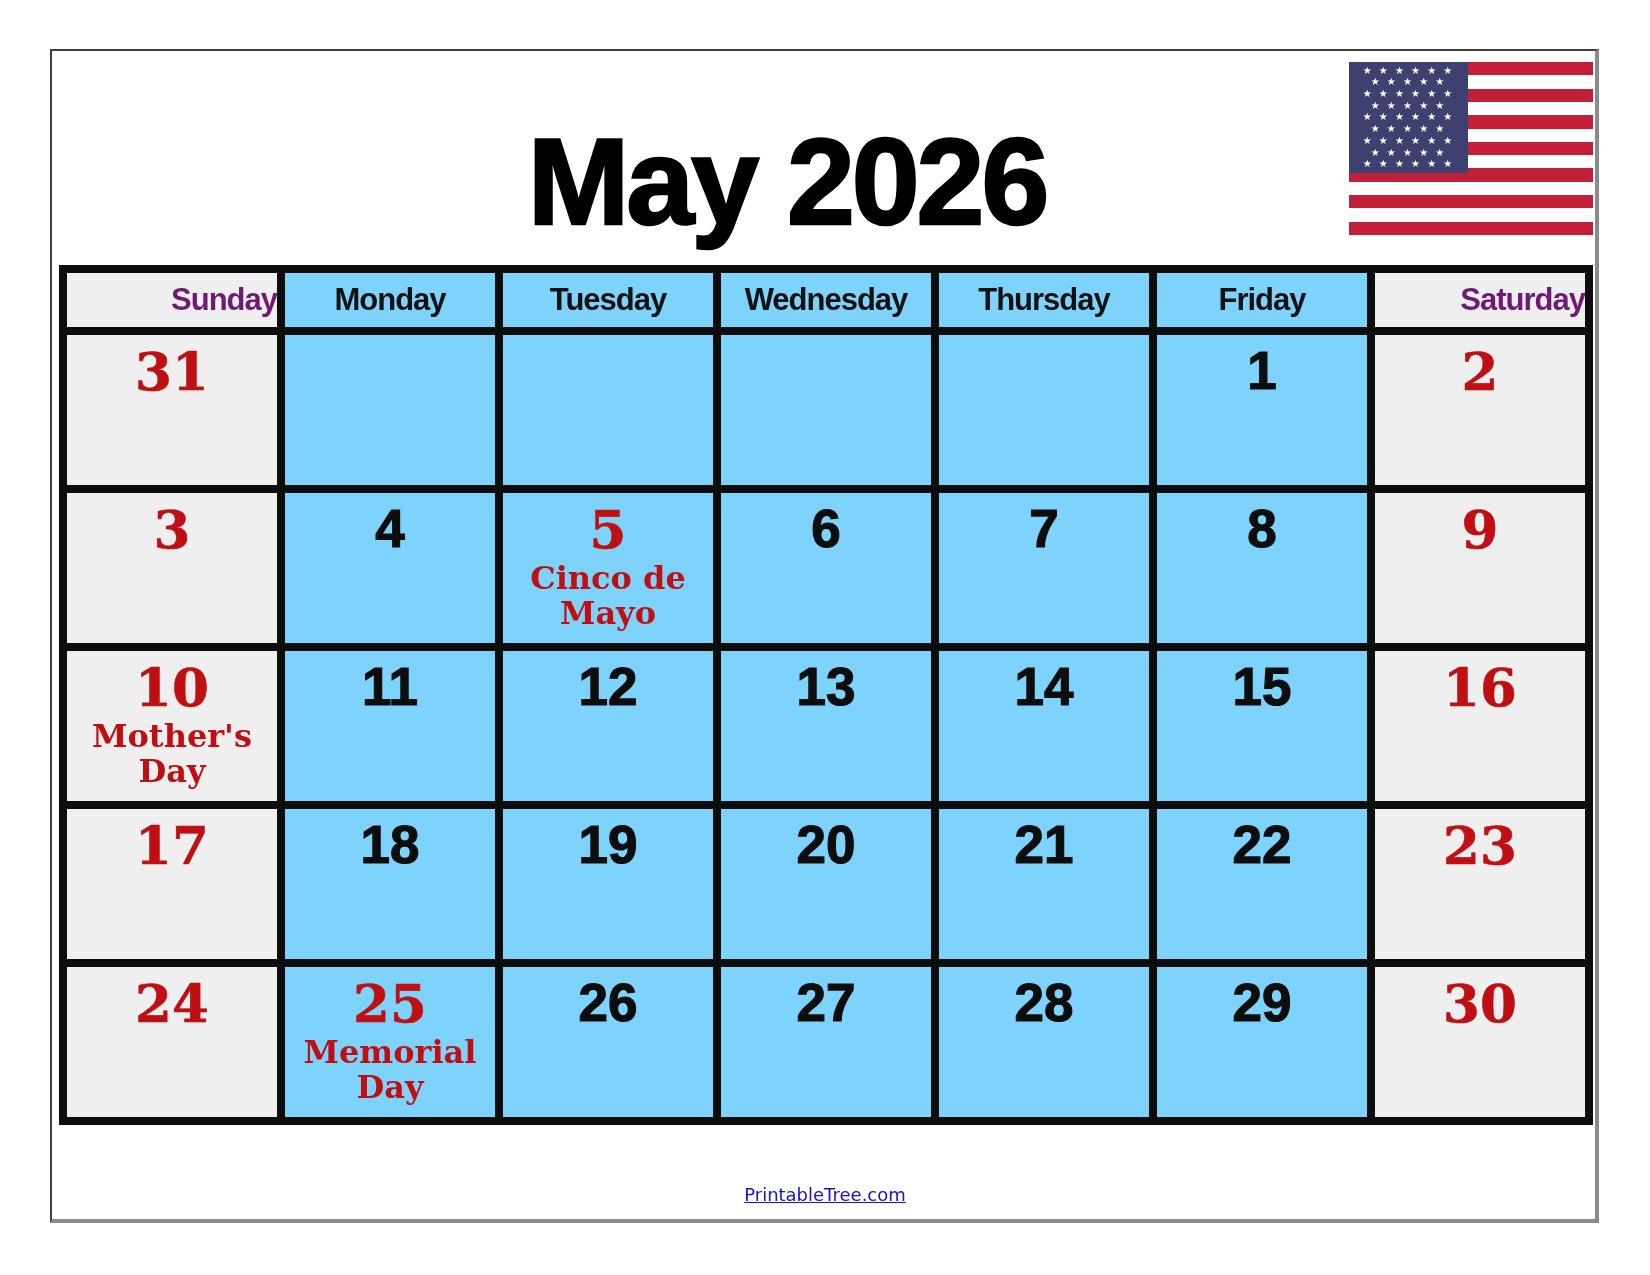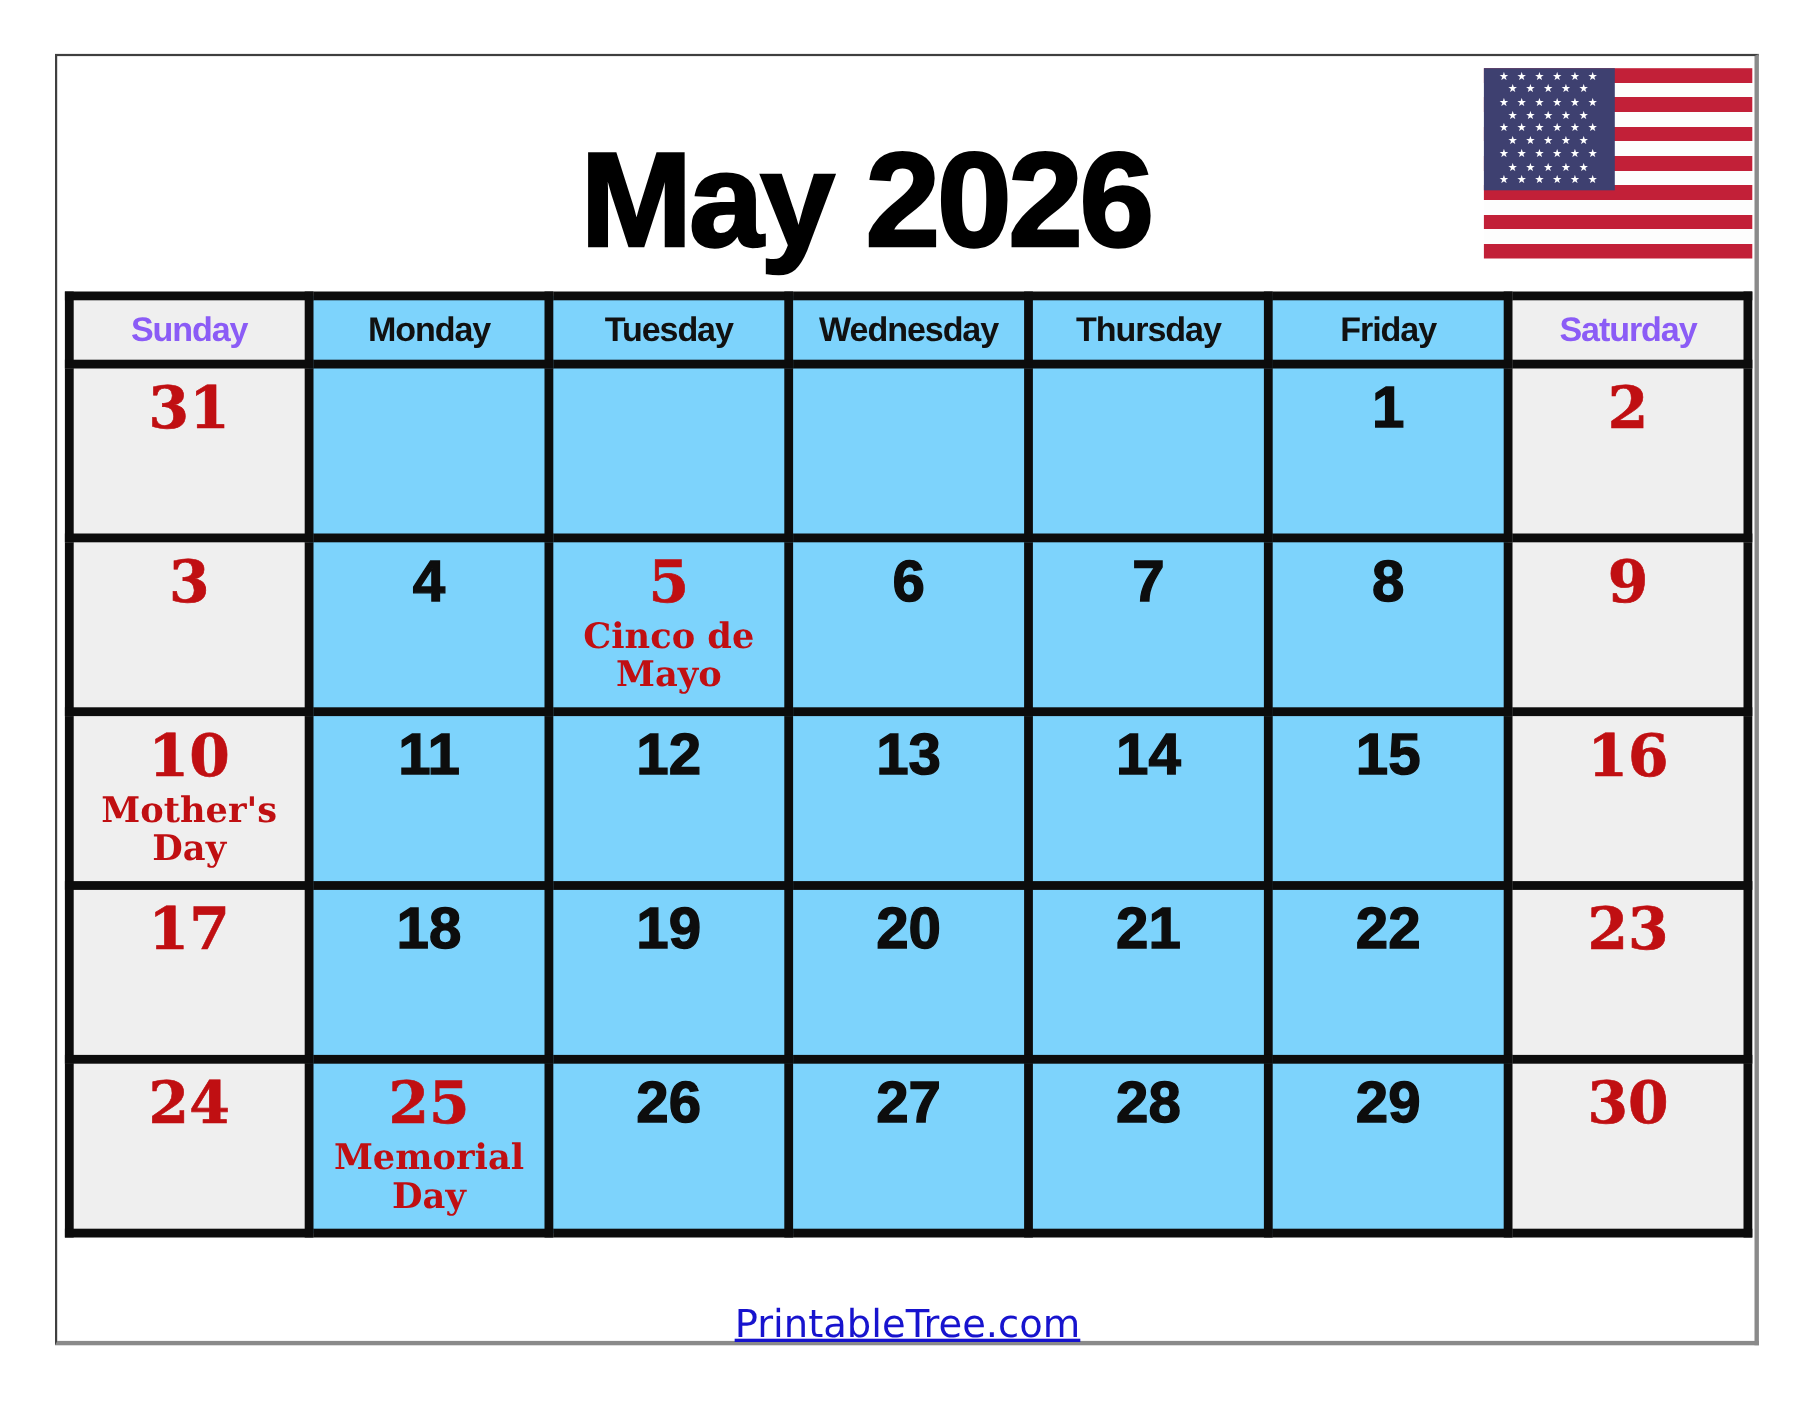--- a/index.html
+++ b/index.html
@@ -79,21 +79,21 @@
     text-align: center;
     vertical-align: middle;
   }
   .calendar td {
     height: 158px;
     text-align: center;
     vertical-align: top;
     padding-top: 6px;
   }
   .calendar .shade { background: #efefef; }
-  .calendar th.red { color: #8b5cf6; }
+  .calendar th.red { color: #701a75; text-align: right; }
   .num {
     font-family: "Liberation Sans", sans-serif;
     font-weight: bold;
     font-size: 53px;
     line-height: 1.15;
     color: #0d0d0d;
     text-align: center;
     -webkit-text-stroke: 1.2px currentColor;
   }
   td.red .num {
@@ -110,21 +110,21 @@
     margin-top: 1px;
   }
   
   .footer {
     position: absolute;
     left: 0; top: 1184px; width: 1650px;
     text-align: center;
   }
   .footer a {
     font-family: "DejaVu Sans", sans-serif;
-    font-size: 35px;
+    font-size: 18px;
     color: #1713ce;
     text-decoration: underline;
     cursor: pointer;
   }
 </style>
 </head>
 <body>
 
 <div class="sheet-border"></div>
 

